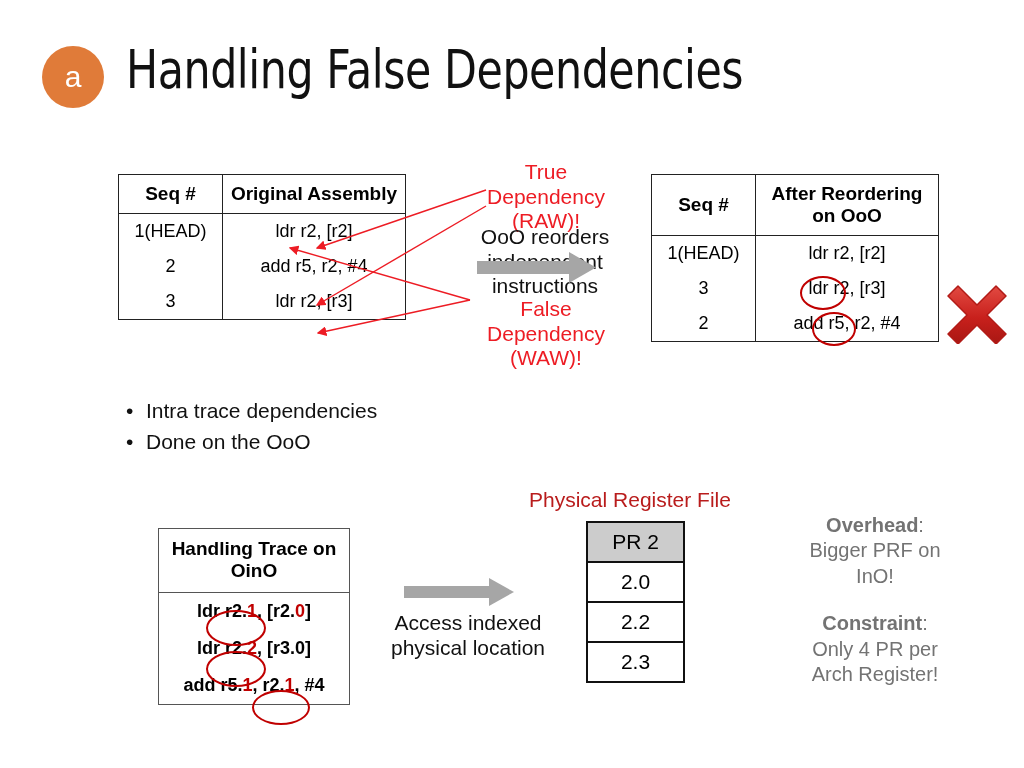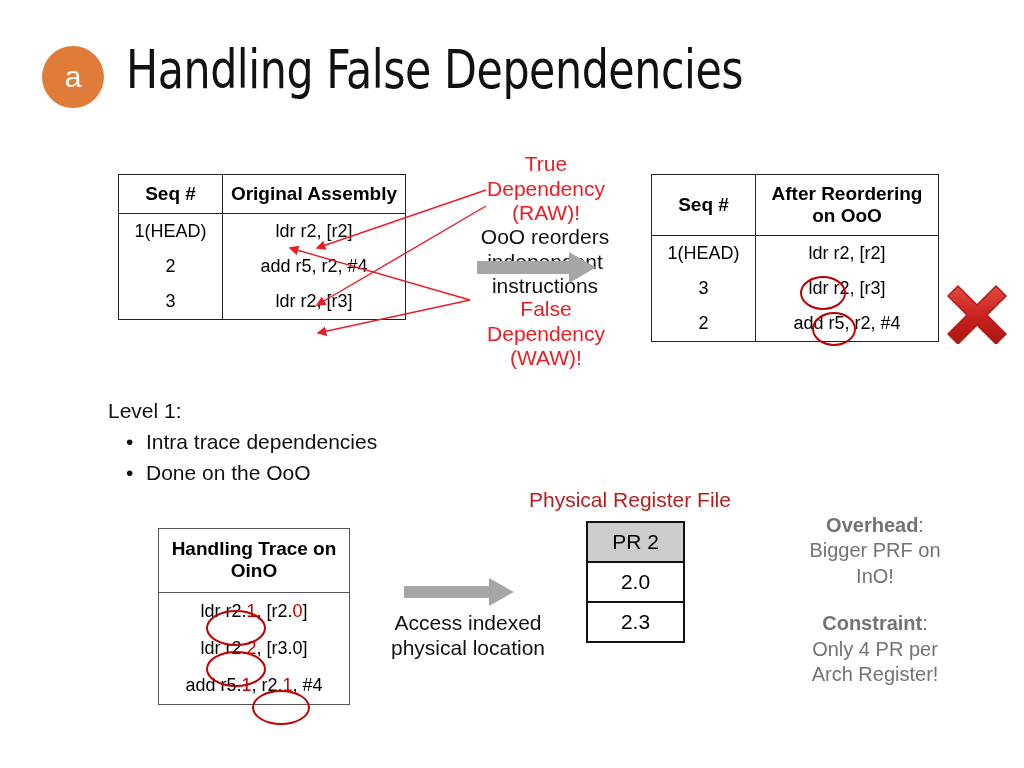--- a/index.html
+++ b/index.html
@@ -43,21 +43,21 @@
   
   #level-block{left:108px;top:396px;font-size:21px;line-height:1.47;color:#111;}
   #level-block ul{margin:0;padding:0 0 0 22px;list-style:none;}
   #level-block li{position:relative;padding-left:16px;}
   #level-block li:before{content:"\2022";position:absolute;left:-4px;top:0;}
 
   
   #memo-table{position:absolute;left:158px;top:528px;border-collapse:collapse;background:#fff;width:192px;}
   #memo-table th,#memo-table td{border:1.5px solid #555;text-align:center;}
   #memo-table th{font-size:19px;font-weight:bold;line-height:1.18;padding:9px 4px;}
-  #memo-table td{font-size:18px;padding:8px 4px;white-space:nowrap;}
+  #memo-table td{font-size:18px;padding:8px 4px;white-space:nowrap;font-weight:bold;}
   .rd{color:#C00000;}
 
   
   .ellipse-ann{
     position:absolute;border:2px solid #C00000;border-radius:50%;
     pointer-events:none;
   }
 
   
   #prf-label{left:529px;top:488px;font-size:21px;color:#b91c1c;}
@@ -122,21 +122,21 @@
   <tr>
     <td style="border-top:none;">2</td>
     <td style="border-top:none;">add r5, r2, #4</td>
   </tr>
 </tbody>
   </table>
 
 <div class="ellipse-ann" style="left:800px;top:276px;width:42px;height:30px;"></div>
 <div class="ellipse-ann" style="left:812px;top:312px;width:40px;height:30px;"></div>
 
-<div class="abs redtext" style="left:466px;top:152px;width:160px;">True Dependency (RAW)!</div>
+<div class="abs redtext" style="left:466px;top:160px;width:160px;">True Dependency (RAW)!</div>
 <div class="abs blacktext" style="left:455px;top:225px;width:180px;">OoO reorders independent instructions</div>
 <div class="abs redtext" style="left:466px;top:297px;width:160px;">False Dependency (WAW)!</div>
 
 <svg class="overlay">
   <defs>
     <marker id="redhead" markerWidth="7" markerHeight="7" refX="6" refY="3.5" orient="auto">
       <polygon points="0 0, 7 3.5, 0 7" fill="#ED1C24"></polygon>
     </marker>
   </defs>
 
@@ -162,21 +162,20 @@
     <linearGradient id="xg" x1="0" y1="0" x2="0" y2="1">
       <stop offset="0%" stop-color="#E24A42"></stop>
       <stop offset="55%" stop-color="#C8201C"></stop>
       <stop offset="100%" stop-color="#A81713"></stop>
     </linearGradient>
   </defs>
   <path d="M14 4 L33 23 L52 4 L62 14 L43 33 L62 52 L52 62 L33 43 L14 62 L4 52 L23 33 L4 14 Z" fill="url(#xg)" stroke="#B21B17" stroke-width="1.5" stroke-linejoin="round"></path>
 </svg>
 
 <div class="abs" id="level-block">
-  <div>Level 1:</div>
   <ul>
     <li><span>Intra trace dependencies</span></li>
     <li><span>Done on the OoO</span></li>
   </ul>
 </div>
 
 <table id="memo-table">
   <tbody>
       <tr>
     <th>Handling Trace on OinO</th>
@@ -208,20 +207,23 @@
 </div>
 
 <div class="abs" id="prf-label">Physical Register File</div>
 <table id="prf-table">
   <tbody>
       <tr>
     <td class="hdr">PR 2</td>
   </tr>
   <tr>
         <td>2.0</td>
+      </tr>
+  <tr>
+        <td>2.2</td>
       </tr>
   <tr>
         <td>2.3</td>
       </tr>
 </tbody>
   </table>
 
 <div class="abs" id="notes">
   <div>
     <span class="b">Overhead</span><span>:</span>

